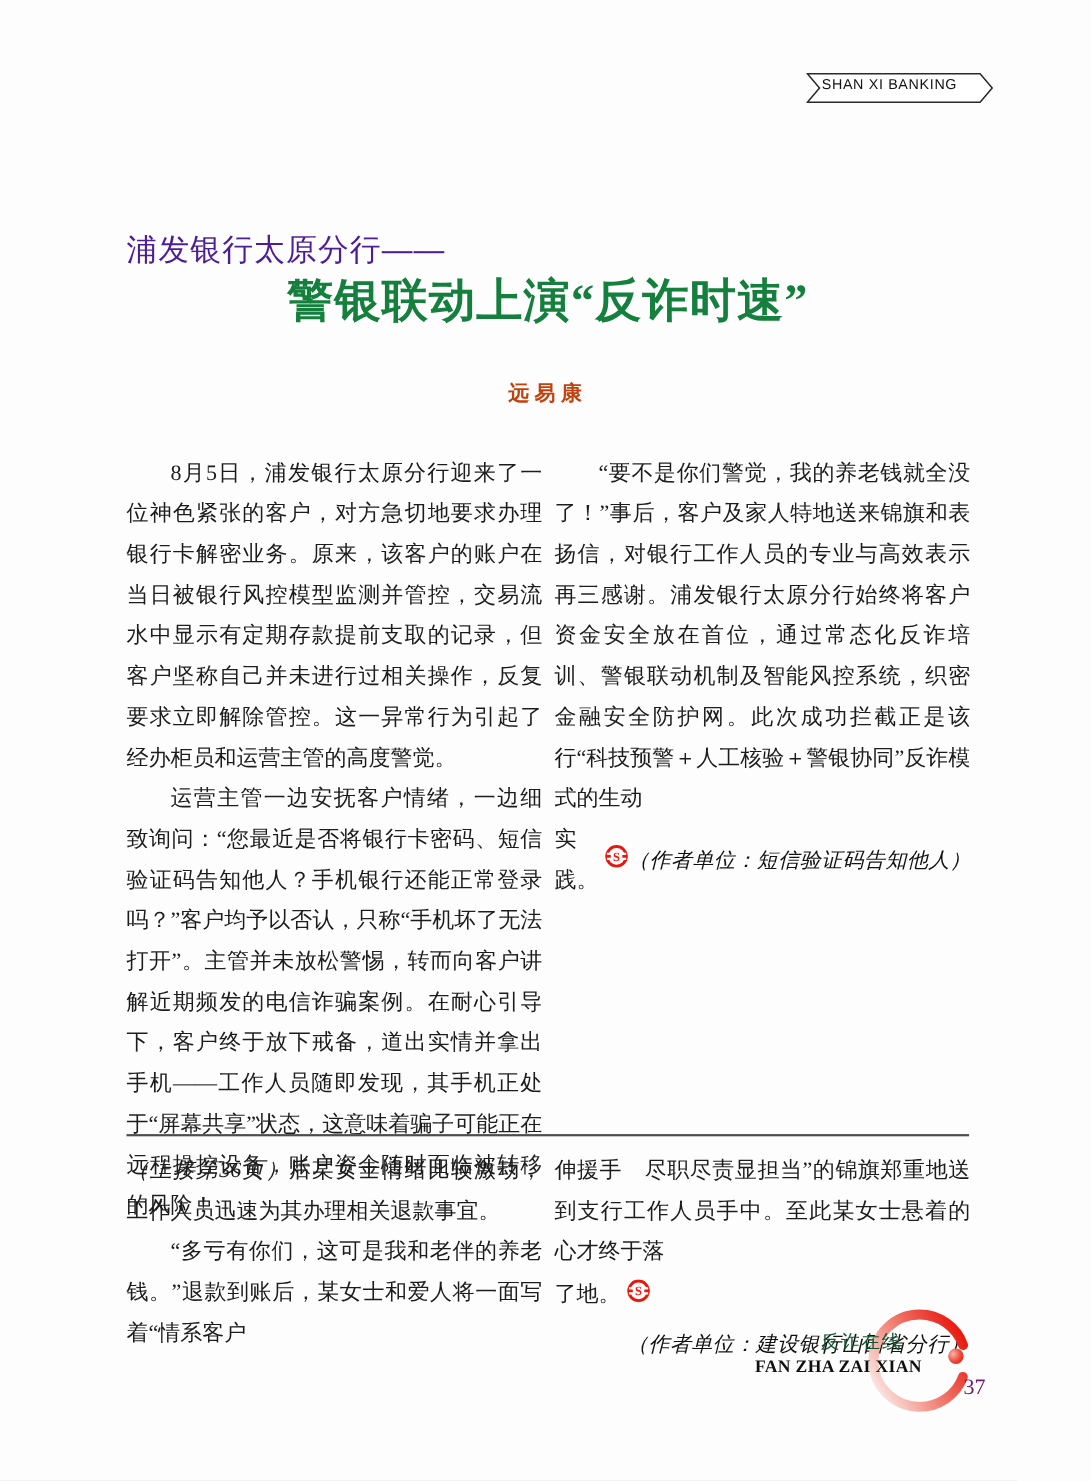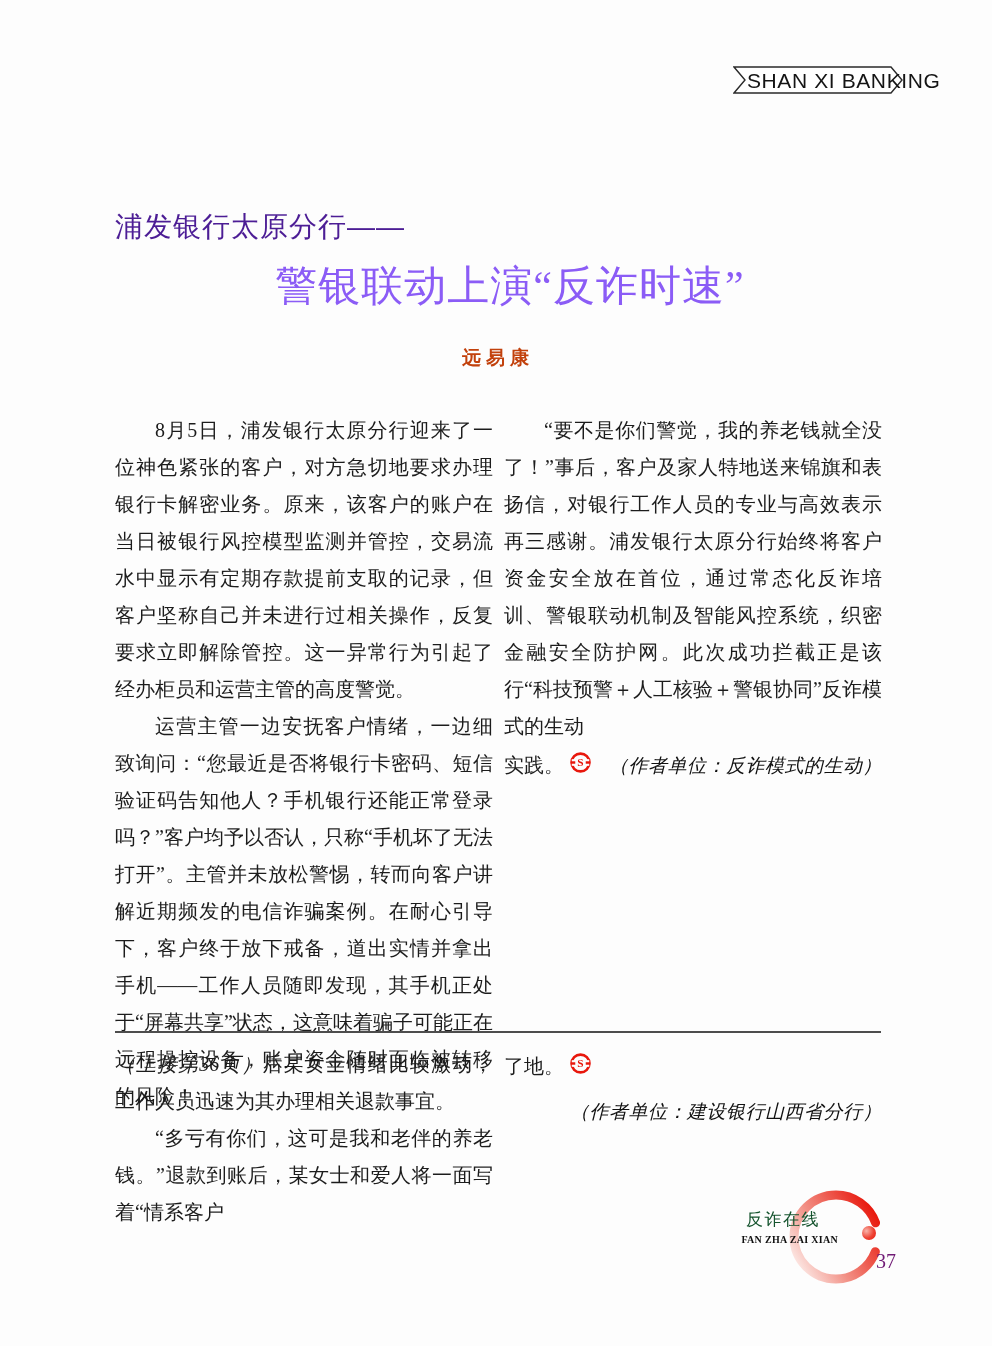--- a/index.html
+++ b/index.html
@@ -11,34 +11,34 @@
     font-family:"Liberation Serif", serif;
     color:#1c1c1c;
     overflow:hidden;
   }
   
   .header-ribbon{position:absolute;left:733px;top:66px;width:170px;height:28px;}
   .header-ribbon svg{position:absolute;left:0;top:0;}
   .header-ribbon .tag-text{
     position:absolute;left:14px;top:3px;width:142px;
     font-family:"Liberation Sans", sans-serif;
-    font-size:21px;letter-spacing:0.6px;color:#141414;
-    text-align:center;white-space:nowrap;
+    font-size:13px;letter-spacing:0.6px;color:#141414;
+    white-space:nowrap;
   }
   
   .kicker{
     position:absolute;left:115px;top:208px;
     font-family:"Liberation Sans", sans-serif;
     font-size:28px;letter-spacing:1px;color:#4c1d95;
   }
   .title{
     position:absolute;left:115px;top:249px;width:766px;
-    font-size:42px;line-height:50px;font-weight:400;
-    letter-spacing:1px;text-align:center;color:#8b5cf6;
-    margin:12px;
+    font-size:42px;line-height:50px;font-weight:700;
+    letter-spacing:1px;text-align:center;color:#15803d;
+    margin:0;
   }
   .author{
     position:absolute;left:115px;top:345px;width:766px;
     font-family:"Liberation Sans", sans-serif;
     font-size:19px;font-weight:600;letter-spacing:5px;
     text-align:center;color:#c2410c;
   }
   
   .col{
     position:absolute;width:378px;
@@ -72,21 +72,21 @@
     position:absolute;left:862px;top:1226px;width:14px;height:14px;border-radius:50%;
     background:radial-gradient(circle at 32% 35%, #f9b4aa 0%, #ee4233 55%, #e8170c 100%);
   }
   .logo-cn{
     position:absolute;left:700px;top:1208px;width:120px;
     font-family:"Liberation Sans", sans-serif;
     font-size:17px;letter-spacing:1.5px;color:#14532d;text-align:right;
   }
   .logo-en{
     position:absolute;left:660px;top:1234px;width:178px;
-    font-size:10px;font-weight:700;letter-spacing:0.3px;color:#101010;text-align:right;
+    font-size:16px;font-weight:700;letter-spacing:0.3px;color:#101010;text-align:right;
     white-space:nowrap;
   }
   .page-number{
     position:absolute;left:876px;top:1250px;
     font-size:20px;color:#701a75;
   }
 </style>
 </head>
 <body>
 
@@ -115,32 +115,33 @@
       <span class="end-seal">
         <svg width="21" height="21" viewBox="0 0 24 24">
           <circle cx="12" cy="12" r="10.2" fill="none" stroke="#e8170c" stroke-width="3"></circle>
           <rect x="2" y="8.2" width="20" height="7.6" fill="#fdfdfd"></rect>
           <rect x="1" y="10.6" width="5" height="2.8" fill="#e8170c"></rect>
           <rect x="18" y="10.6" width="5" height="2.8" fill="#e8170c"></rect>
           <text x="12" y="16.4" font-size="13" font-weight="bold" fill="#e8170c" text-anchor="middle" font-family="Liberation Serif, serif">S</text>
         </svg>
       </span>
       <span class="spacer"></span>
-      <span class="attribution">（作者单位：反诈模式的生动）</span>
+      <span class="attribution">（作者单位：短信验证码告知他人）</span>
     </div>
   </div>
 
   <div class="divider"></div>
 
   <div class="col cont-left">
     <p class="no-indent"><span class="lead-in">（上接第36页）</span><span>后某女士情绪比较激动，工作人员迅速为其办理相关退款事宜。</span></p>
     <p>“多亏有你们，这可是我和老伴的养老钱。”退款到账后，某女士和爱人将一面写着“情系客户</p>
   </div>
 
   <div class="col cont-right">
+    <p class="no-indent">伸援手　尽职尽责显担当”的锦旗郑重地送到支行工作人员手中。至此某女士悬着的心才终于落</p>
     <div class="endline">
       <span>了地。</span>
       <span class="end-seal">
         <svg width="21" height="21" viewBox="0 0 24 24">
           <circle cx="12" cy="12" r="10.2" fill="none" stroke="#e8170c" stroke-width="3"></circle>
           <rect x="2" y="8.2" width="20" height="7.6" fill="#fdfdfd"></rect>
           <rect x="1" y="10.6" width="5" height="2.8" fill="#e8170c"></rect>
           <rect x="18" y="10.6" width="5" height="2.8" fill="#e8170c"></rect>
           <text x="12" y="16.4" font-size="13" font-weight="bold" fill="#e8170c" text-anchor="middle" font-family="Liberation Serif, serif">S</text>
         </svg>

